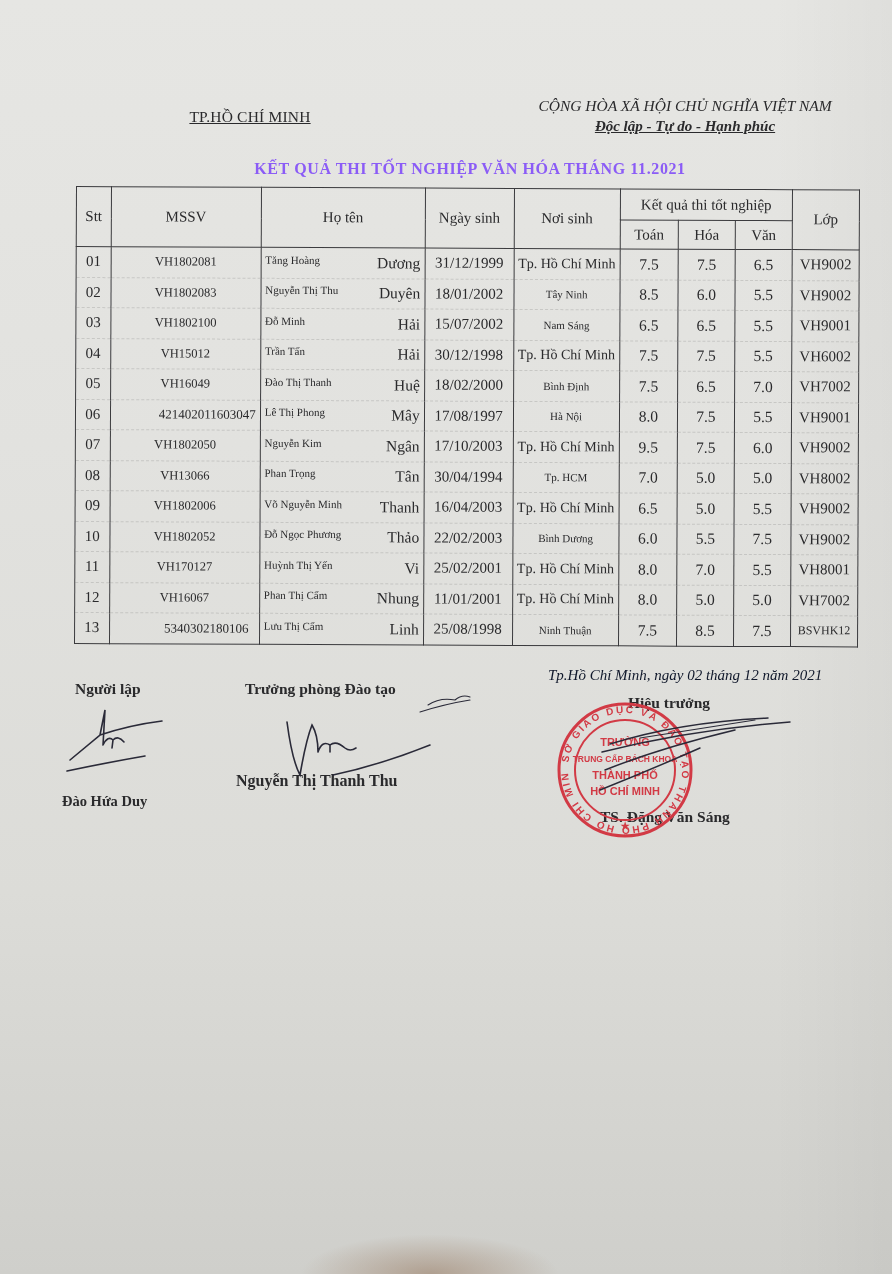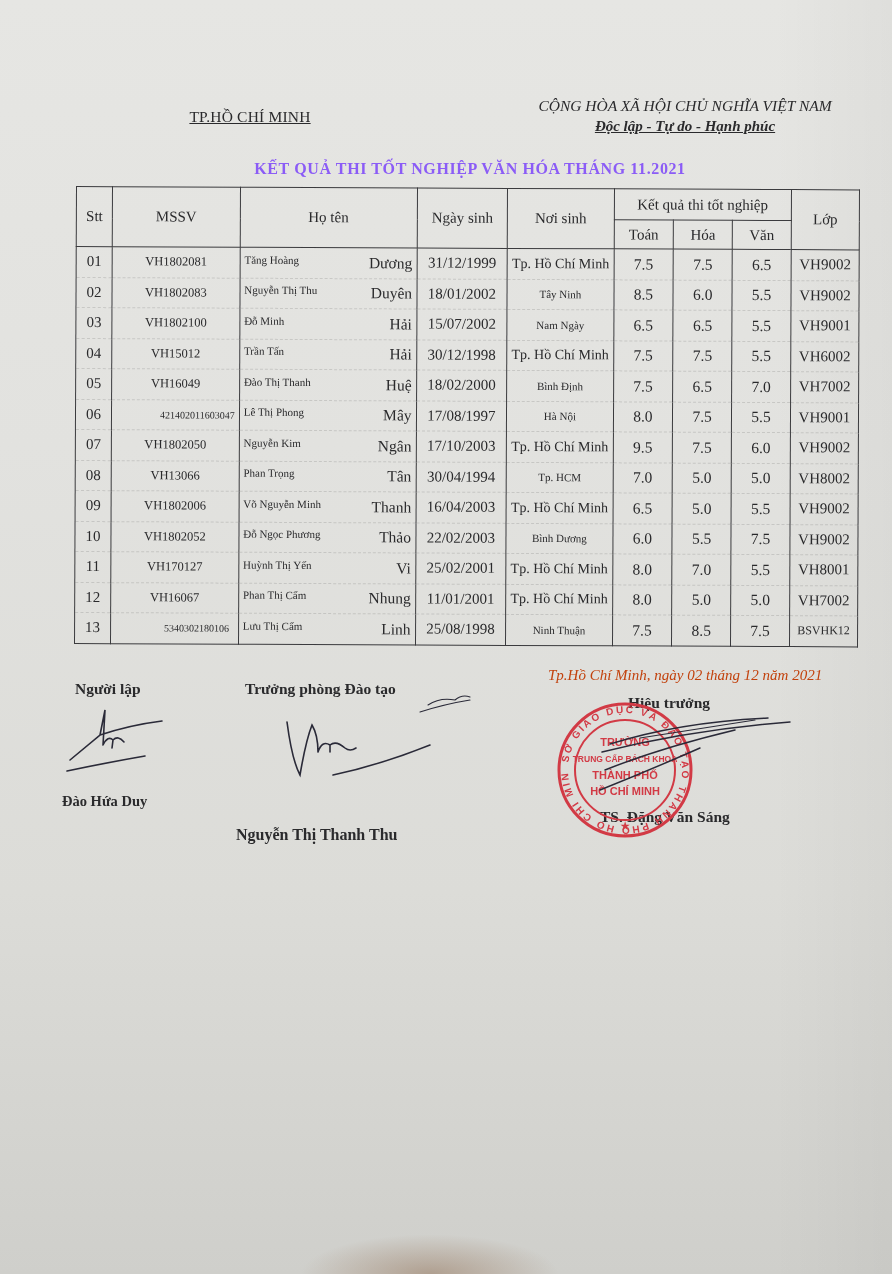--- a/index.html
+++ b/index.html
@@ -36,39 +36,39 @@
       border-left: 1.5px solid #3b3b3e; border-right: 1.5px solid #3b3b3e;
       padding: 0 4px; height: 29.5px; text-align: center; white-space: nowrap;
     }
     table.results th { font-weight: normal; border-top: 1.5px solid #3b3b3e; border-bottom: 1.5px solid #3b3b3e; font-size: 15px; }
     table.results thead tr.h1 th { height: 30px; }
     table.results thead tr.h2 th { height: 28px; }
     table.results tbody tr:last-child td { border-bottom: 1.5px solid #3b3b3e; margin-top: 35px; }
     table.results tbody td { border-bottom: 1px dashed rgba(80,80,80,0.18); }
     td.stt { width: 32px; }
     td.mssv { width: 64px; font-size: 12.5px; padding: 0 1px; }
-    td.mssv.tiny { font-size: 10px; padding-left: 48px; }
+    td.mssv.tiny { font-size: 13px; padding-left: 48px; }
     td.name { width: 210px; text-align: left; padding: 0 2px; }
     td.name .given-first { float: left; font-size: 11px; }
     td.name .last { float: right; font-size: 15.5px; }
     td.dob { width: 88px; font-size: 15px; }
     td.pob { width: 76px; font-size: 11px; }
     td.pob.small { font-size: 14px; }
     td.score { width: 56px; font-size: 15.5px; }
     td.lop { width: 62px; font-size: 15px; }
     td.lop.small { font-size: 12px; }
 
-    .place-date { left: 548px; top: 667px; font-style: italic; font-size: 15px; color: #c2410c; }
+    .place-date { left: 548px; top: 667px; font-style: italic; font-size: 15px; color: #0f172a; }
     .sig-label { font-weight: bold; font-size: 15.5px; }
     .sig-name { font-weight: bold; font-size: 15.5px; }
     .sig1-label { left: 75px; top: 680px; }
     .sig2-label { left: 245px; top: 680px; }
     .sig3-label { left: 628px; top: 694px; }
     .sig1-name { left: 62px; top: 793px; font-size: 14.5px; }
-    .sig2-name { left: 236px; top: 826px; font-size: 16px; }
+    .sig2-name { left: 236px; top: 772px; font-size: 16px; }
     .sig3-name { left: 600px; top: 808px; font-size: 15.5px; }
     svg.overlay { position: absolute; left: 0; top: 0; pointer-events: none; }
   </style>
 </head>
 <body>
 
 <div class="shade-right"></div>
 <div class="shade-bottom"></div>
 
 <div class="abs hdr-left">
@@ -129,21 +129,21 @@
         <td class="lop">VH9002</td>
       </tr>
       <tr>
         <td class="stt">03</td>
         <td class="mssv">VH1802100</td>
         <td class="name">
           <span class="given-first">Đỗ Minh</span>
           <span class="last">Hải</span>
         </td>
         <td class="dob">15/07/2002</td>
-        <td class="pob">Nam Ngày</td>
+        <td class="pob">Nam Sáng</td>
         <td class="score">6.5</td>
         <td class="score">6.5</td>
         <td class="score">5.5</td>
         <td class="lop">VH9001</td>
       </tr>
       <tr>
         <td class="stt">04</td>
         <td class="mssv">VH15012</td>
         <td class="name">
           <span class="given-first">Trần Tấn</span>

